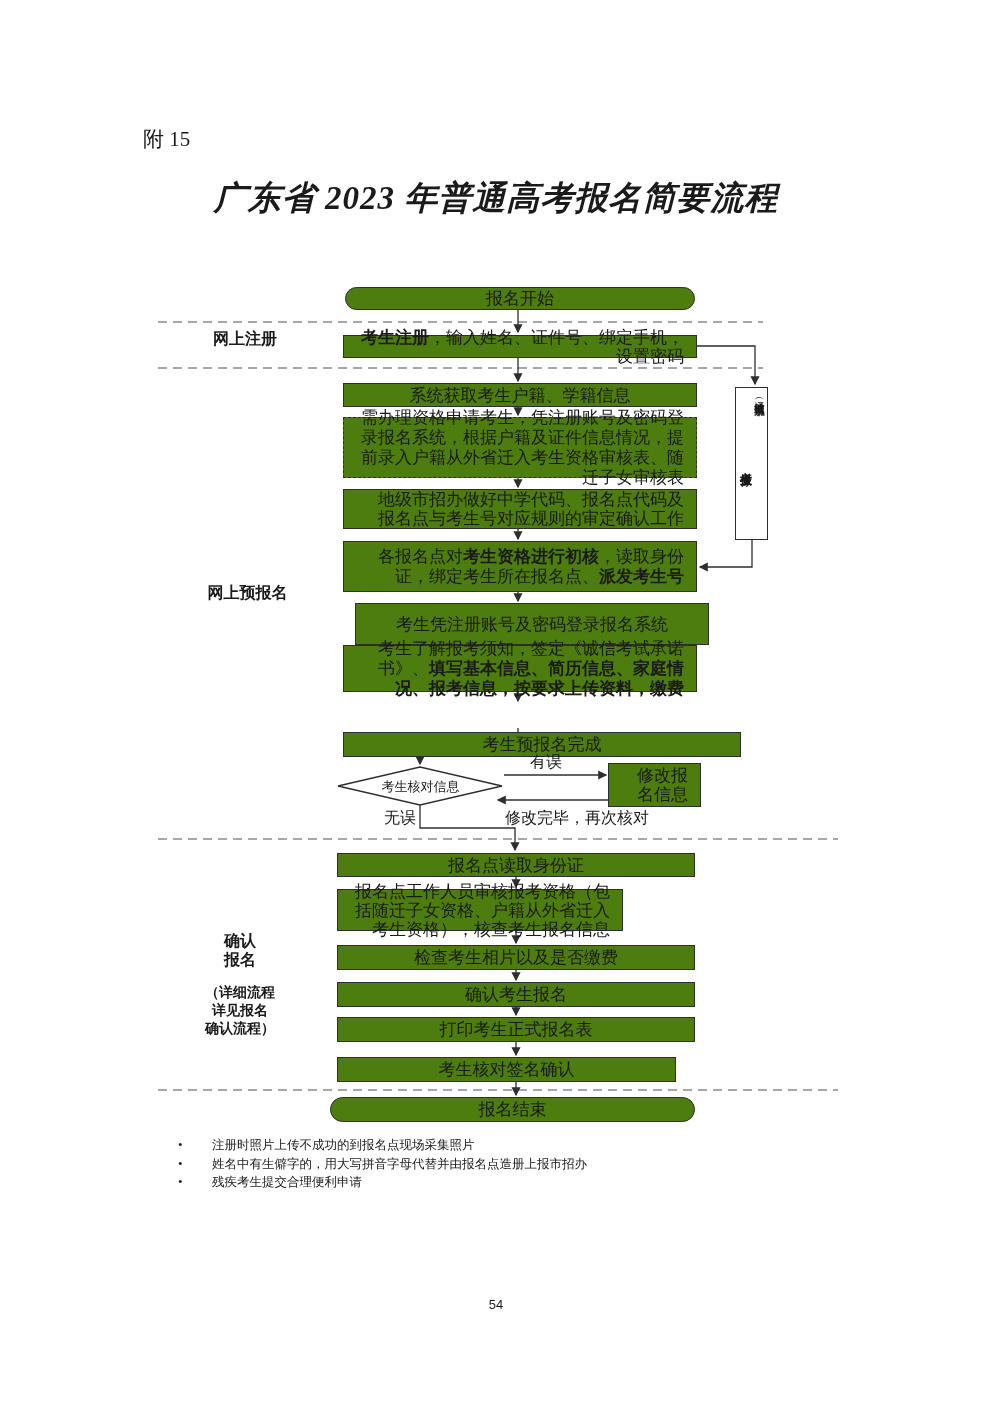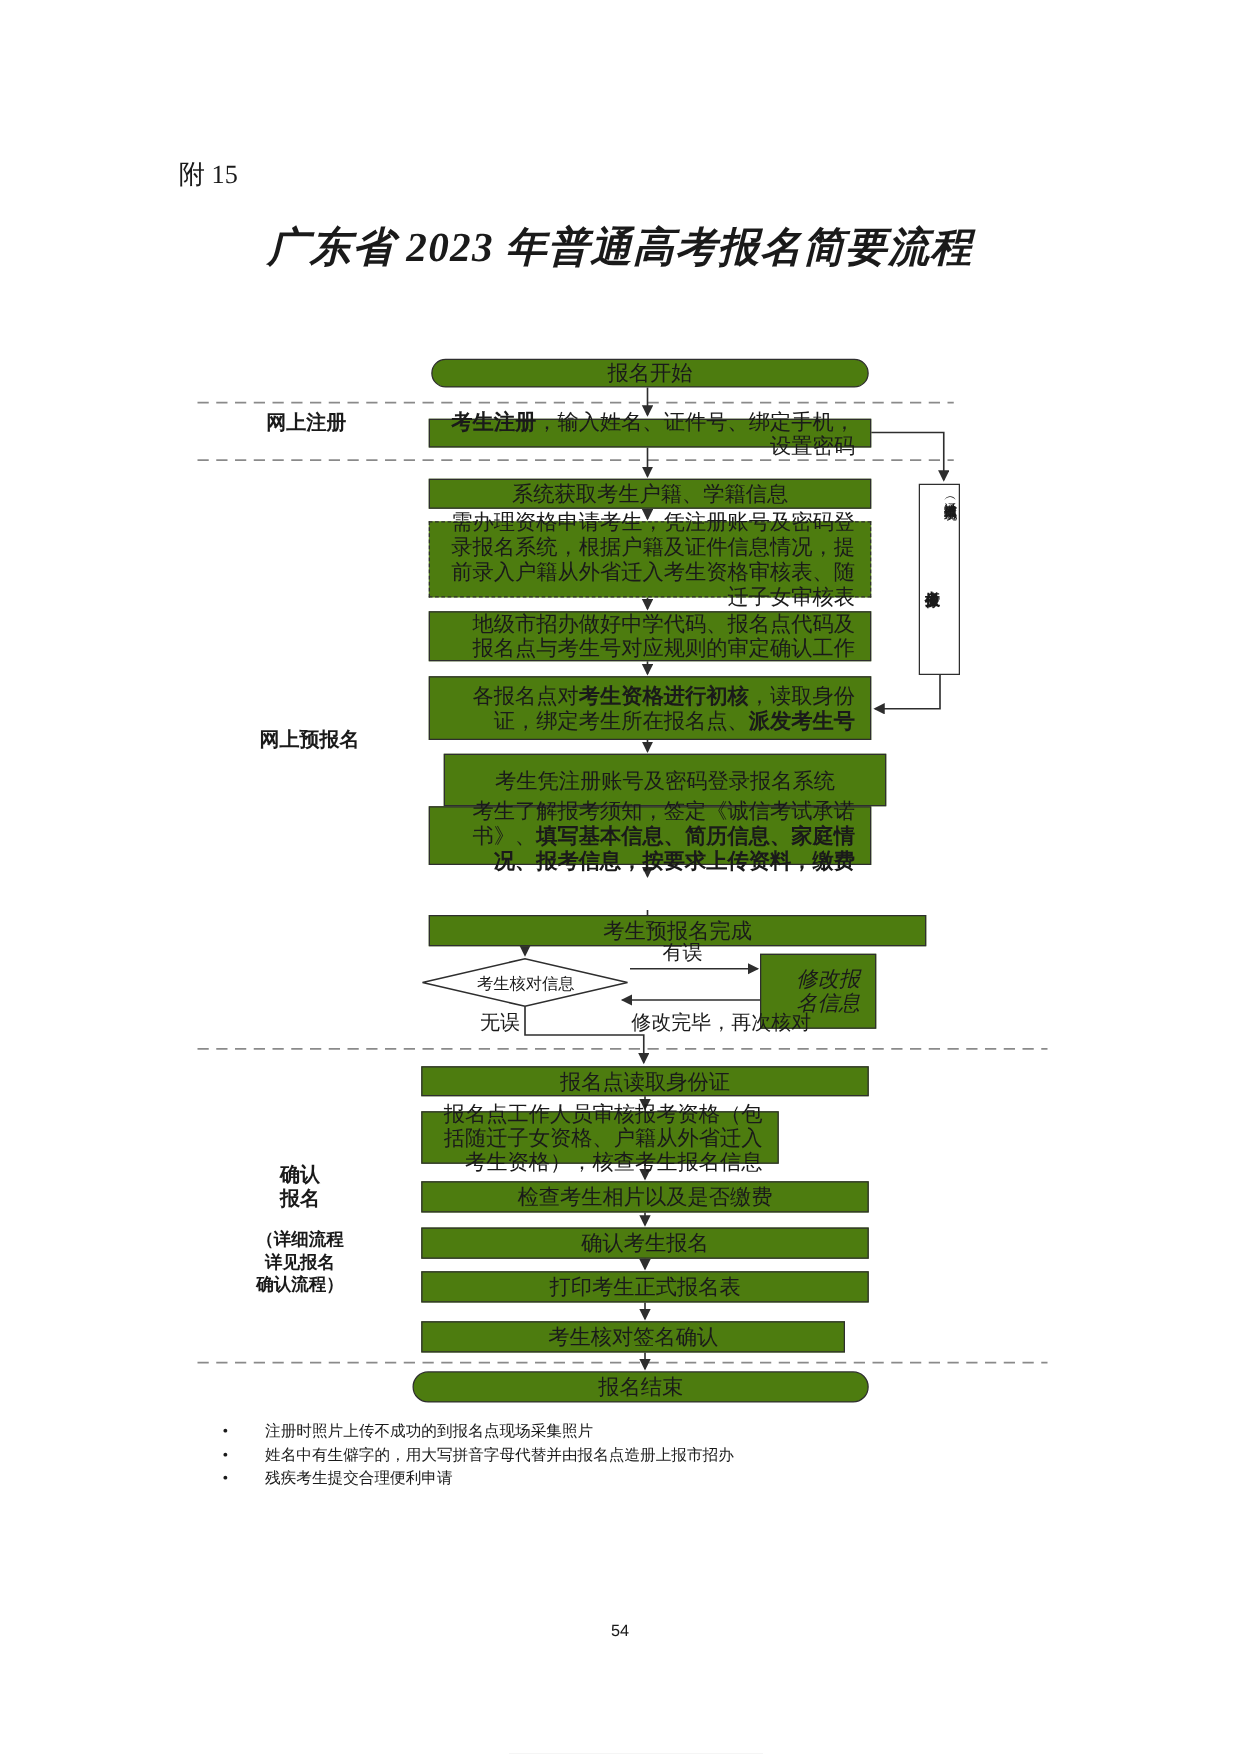--- a/index.html
+++ b/index.html
@@ -123,21 +123,21 @@
   <div class="fbox" style="left:343px; top:603px; width:354px; height:42px;margin-left:12px;">考生凭注册账号及密码登录报名系统</div>
 
   <div class="fbox" style="left:343px; top:645px; width:354px; height:47px; line-height:20px;">
       <span><span>考生了解报考须知，签定《诚信考试承诺书》、</span><span class="b">填写基本信息、简历信息、家庭情况、报考信息，按要求上传资料，缴费</span></span>
     </div>
 
   <div class="fbox" style="left:343px; top:732px; width:398px; height:25px;">考生预报名完成</div>
 
   <div class="diamond-text">考生核对信息</div>
 
-  <div class="fbox" style="left:608px; top:763px; width:93px; height:60px;font-style:italic;">修改报名信息</div>
+  <div class="fbox" style="left:608px; top:763px; width:93px; height:44px;">修改报名信息</div>
 
   <div class="edge-label" style="left:530px; top:752px;">有误</div>
   <div class="edge-label" style="left:384px; top:808px;">无误</div>
   <div class="edge-label" style="left:505px; top:808px;">修改完毕，再次核对</div>
 
   <div class="fbox" style="left:337px; top:853px; width:358px; height:24px;">报名点读取身份证</div>
 
   <div class="fbox" style="left:337px; top:889px; width:286px; height:42px;">报名点工作人员审核报考资格（包括随迁子女资格、户籍从外省迁入考生资格），核查考生报名信息</div>
 
   <div class="fbox" style="left:337px; top:945px; width:358px; height:25px;">检查考生相片以及是否缴费</div>

